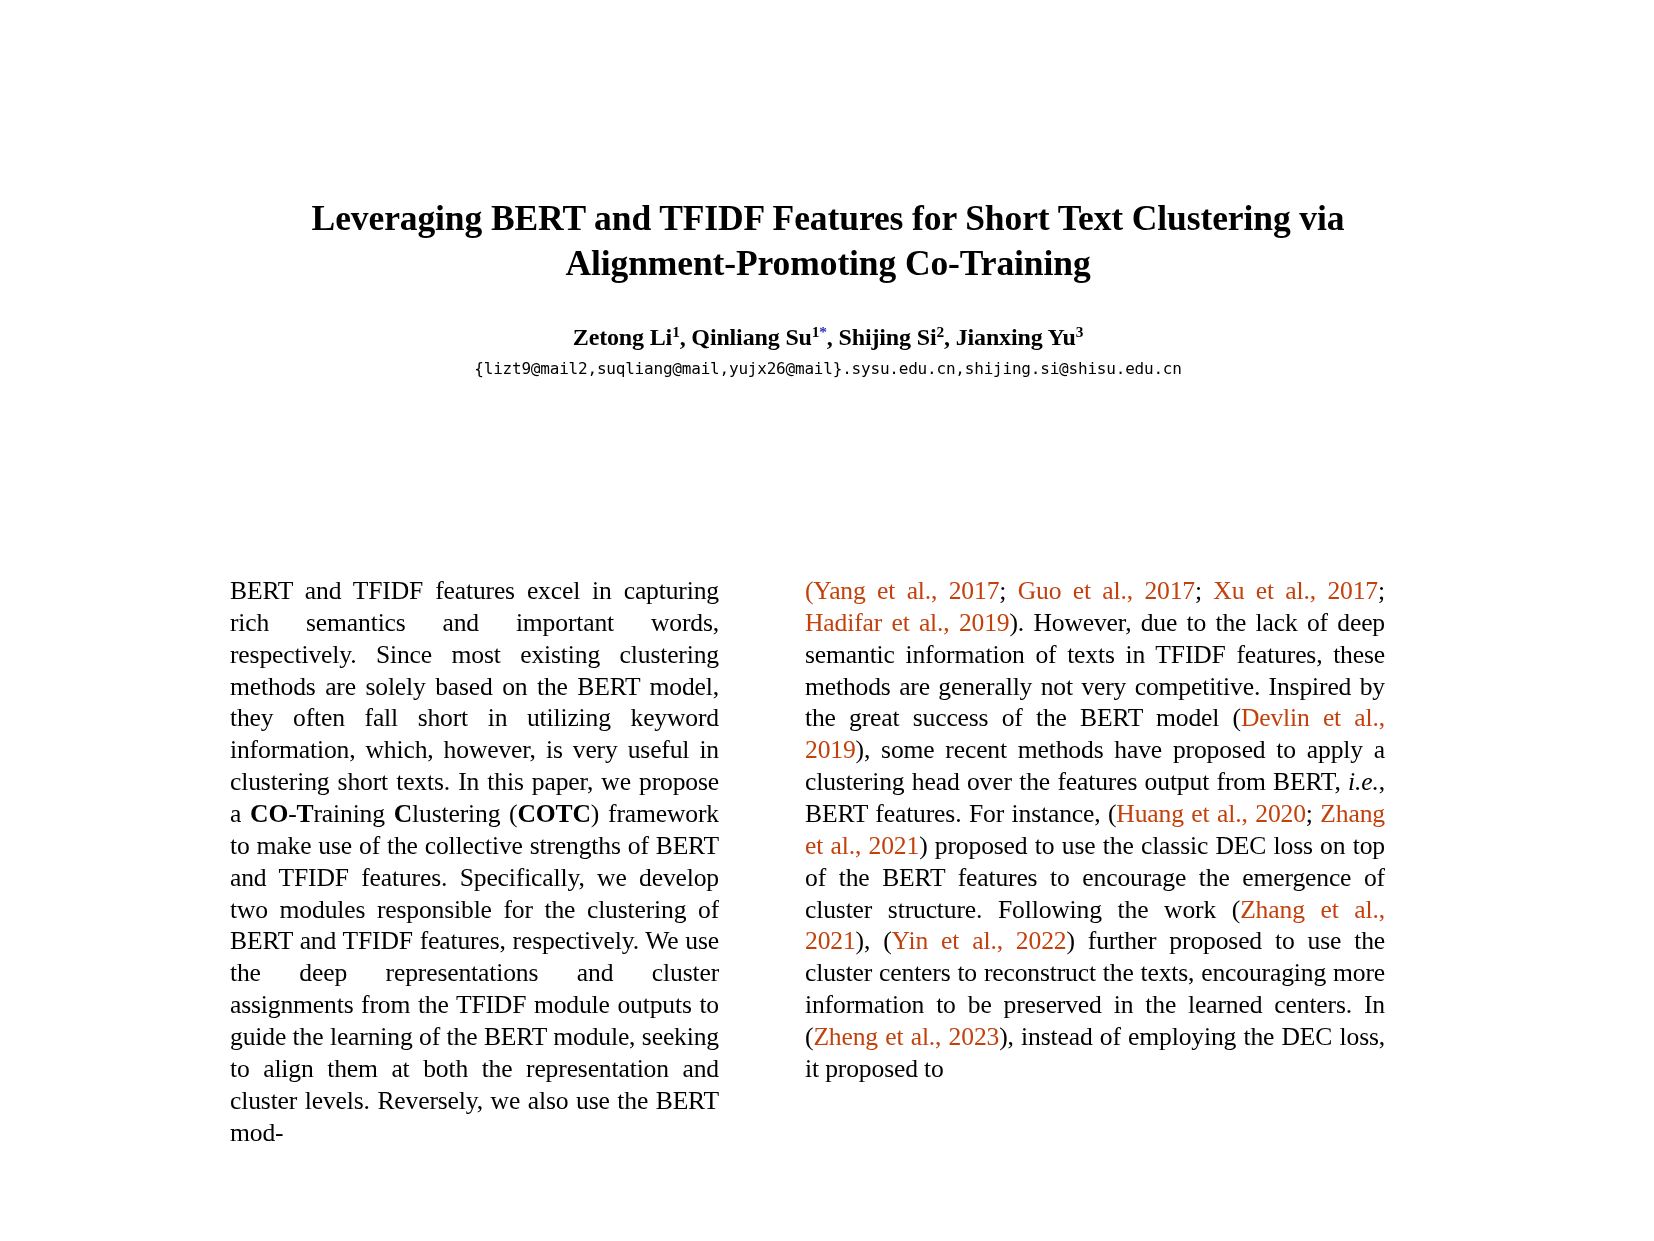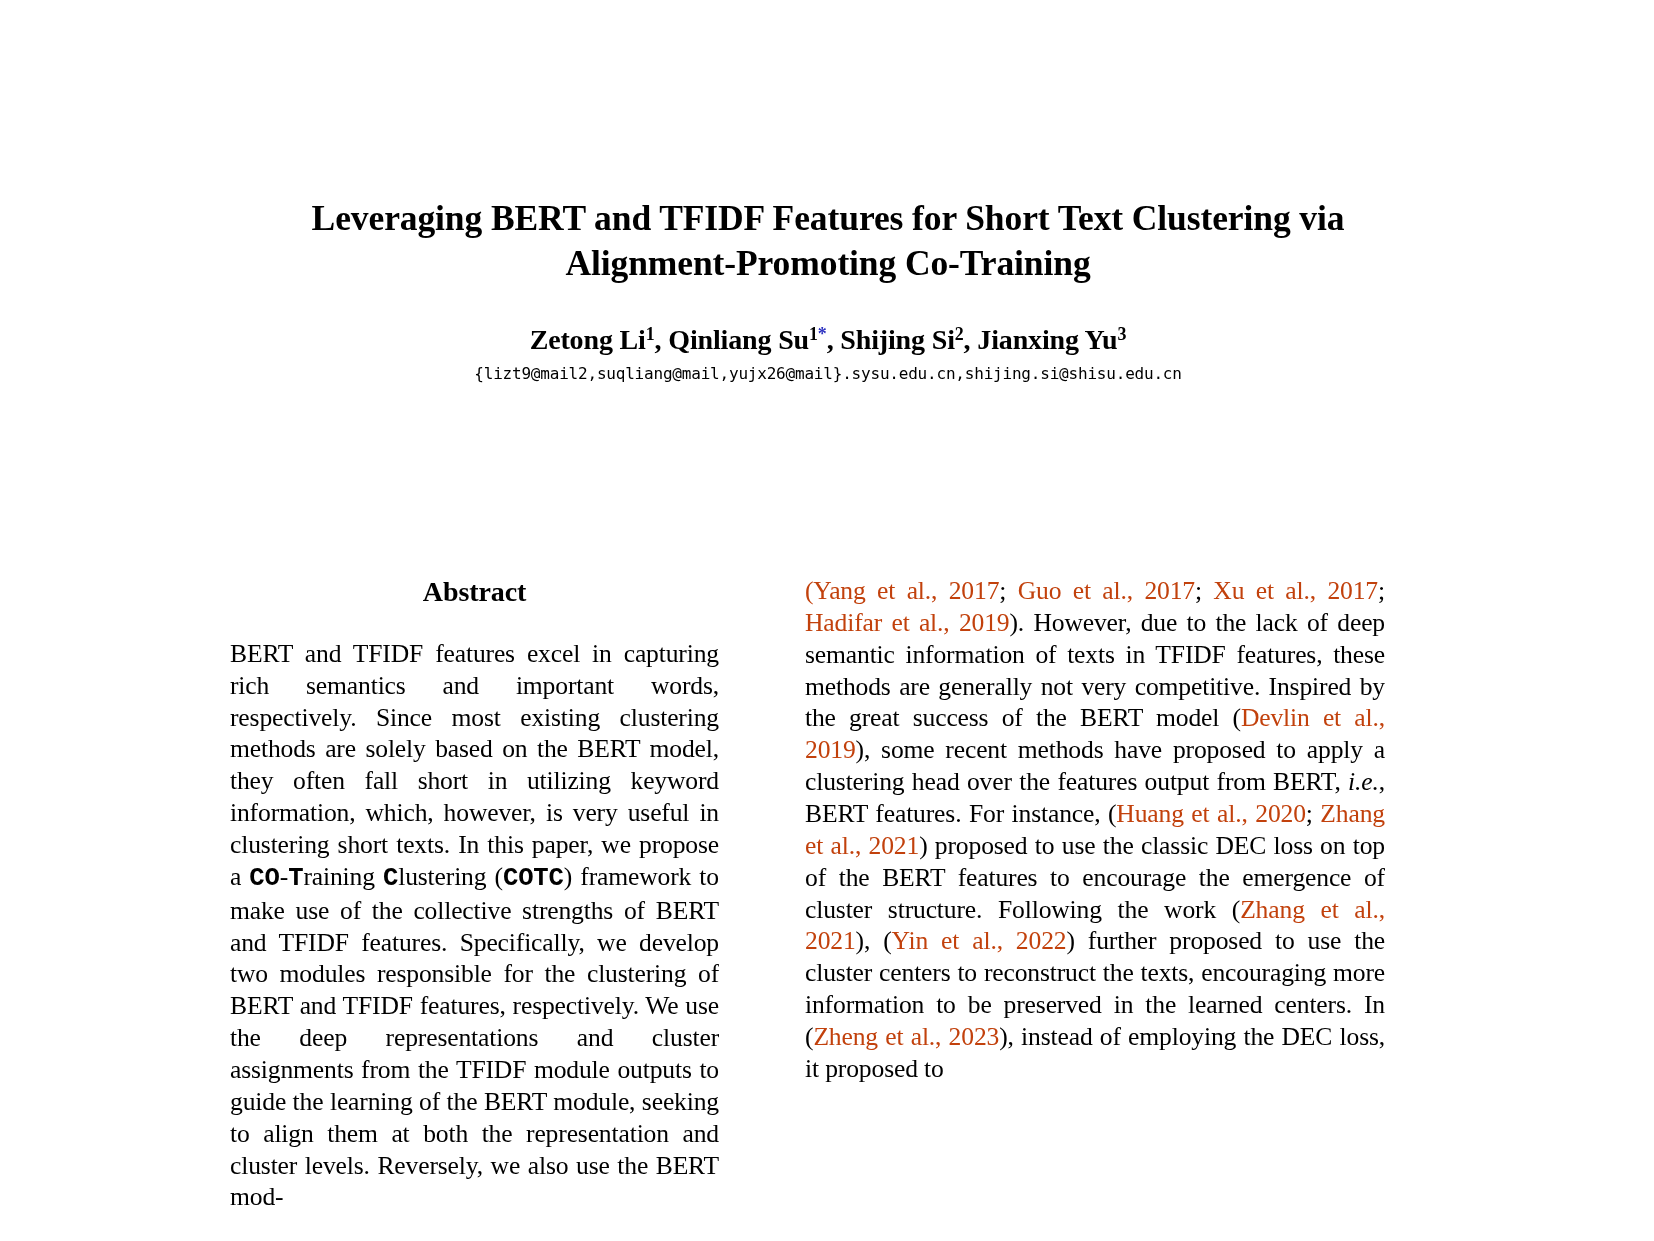--- a/index.html
+++ b/index.html
@@ -35,21 +35,21 @@
     font-size: 35.5px;
     font-weight: bold;
     line-height: 1.26;
     letter-spacing: -0.1px;
     margin: 0;
     padding: 0 54px;
   }
 
   .authors {
     margin-top: 38px;
-    font-size: 28px;
+    font-size: 24px;
     font-weight: bold;
     line-height: 1.2;
     letter-spacing: -0.15px;
   }
 
   .affil {
     font-size: 26.5px;
     line-height: 1.38;
     letter-spacing: -0.15px;
     margin-top: 5px;
@@ -118,21 +118,21 @@
   }
 
   .body-para {
     margin: 0;
     text-align: justify;
     hyphens: none;
   }
 
   .cite { color: #c2410c; }
   .ital { font-style: italic; }
-  .bld  { font-weight: bold; font-family: Liberation Mono, monospace; }
+  .bld  { font-weight: bold; }
 </style>
 </head>
 <body>
 
 <div id="page">
 
   <div class="header-block">
 
     <h1 class="paper-title">Leveraging BERT and TFIDF Features for Short Text Clustering via Alignment-Promoting Co-Training</h1>
 
@@ -141,21 +141,20 @@
 
 
 
     <div class="emails">{lizt9@mail2,suqliang@mail,yujx26@mail}.sysu.edu.cn,shijing.si@shisu.edu.cn</div>
 
   </div>
 
   <div class="columns">
 
     <div class="col col-left">
-      <div class="abstract-heading">Abstract</div>
       <p class="abstract-body"><span>BERT and TFIDF features excel in capturing rich semantics and important words, respectively. Since most existing clustering methods are solely based on the BERT model, they often fall short in utilizing keyword information, which, however, is very useful in clustering short texts. In this paper, we propose a </span><span class="bld">CO</span><span>-</span><span class="bld">T</span><span>raining </span><span class="bld">C</span><span>lustering (</span><span class="bld">COTC</span><span>) framework to make use of the collective strengths of BERT and TFIDF features. Specifically, we develop two modules responsible for the clustering of BERT and TFIDF features, respectively. We use the deep representations and cluster assignments from the TFIDF module outputs to guide the learning of the BERT module, seeking to align them at both the representation and cluster levels. Reversely, we also use the BERT mod-</span></p>
     </div>
 
     <div class="col col-right">
       <p class="body-para"><span class="cite">(Yang et al., 2017</span><span>; </span><span class="cite">Guo et al., 2017</span><span>; </span><span class="cite">Xu et al., 2017</span><span>; </span><span class="cite">Hadifar et al., 2019</span><span>). However, due to the lack of deep semantic information of texts in TFIDF features, these methods are generally not very competitive. Inspired by the great success of the BERT model (</span><span class="cite">Devlin et al., 2019</span><span>), some recent methods have proposed to apply a clustering head over the features output from BERT, </span><span class="ital">i.e.</span><span>, BERT features. For instance, (</span><span class="cite">Huang et al., 2020</span><span>; </span><span class="cite">Zhang et al., 2021</span><span>) proposed to use the classic DEC loss on top of the BERT features to encourage the emergence of cluster structure. Following the work (</span><span class="cite">Zhang et al., 2021</span><span>), (</span><span class="cite">Yin et al., 2022</span><span>) further proposed to use the cluster centers to reconstruct the texts, encouraging more information to be preserved in the learned centers. In (</span><span class="cite">Zheng et al., 2023</span><span>), instead of employing the DEC loss, it proposed to</span></p>
     </div>
 
   </div>
 
 </div>

